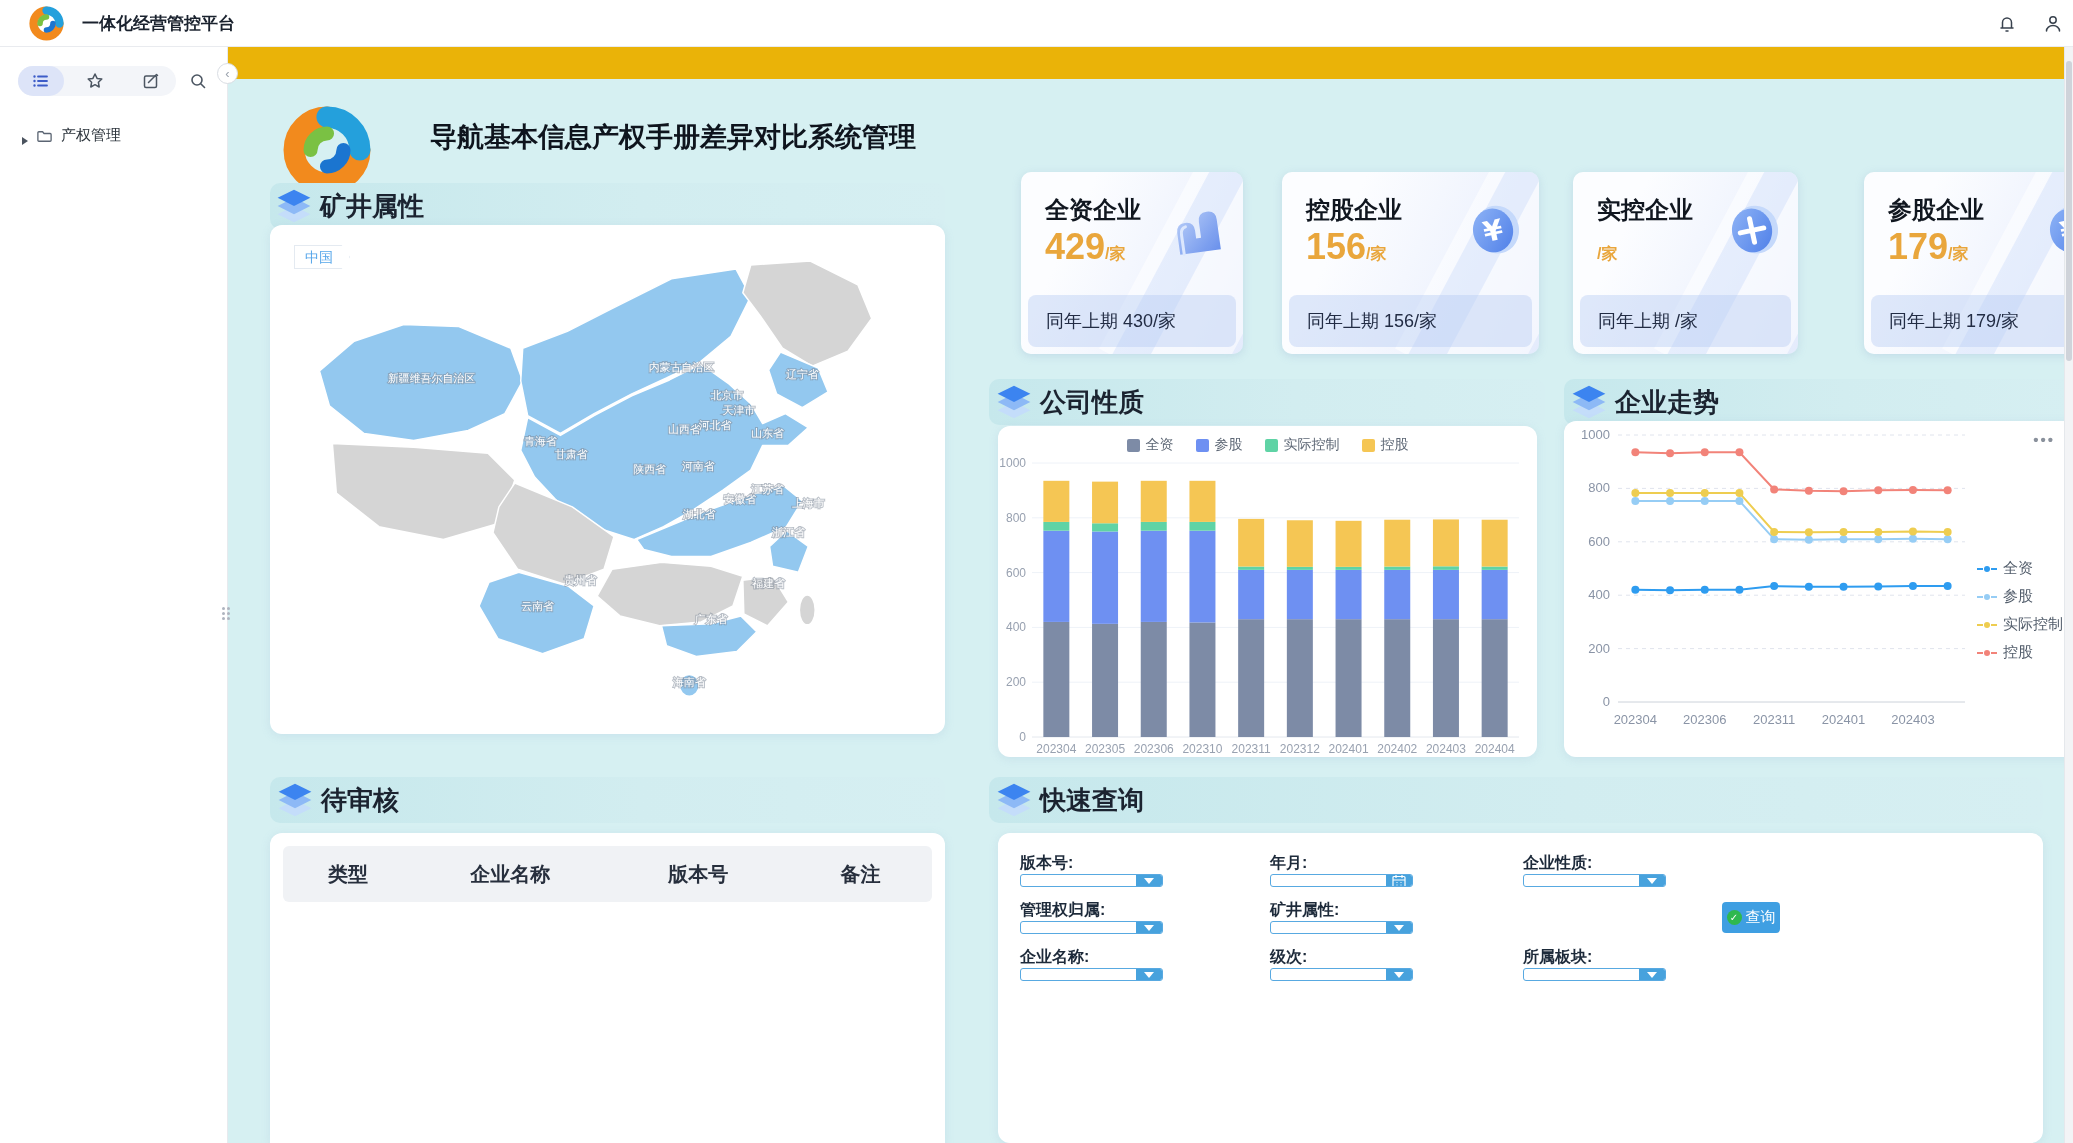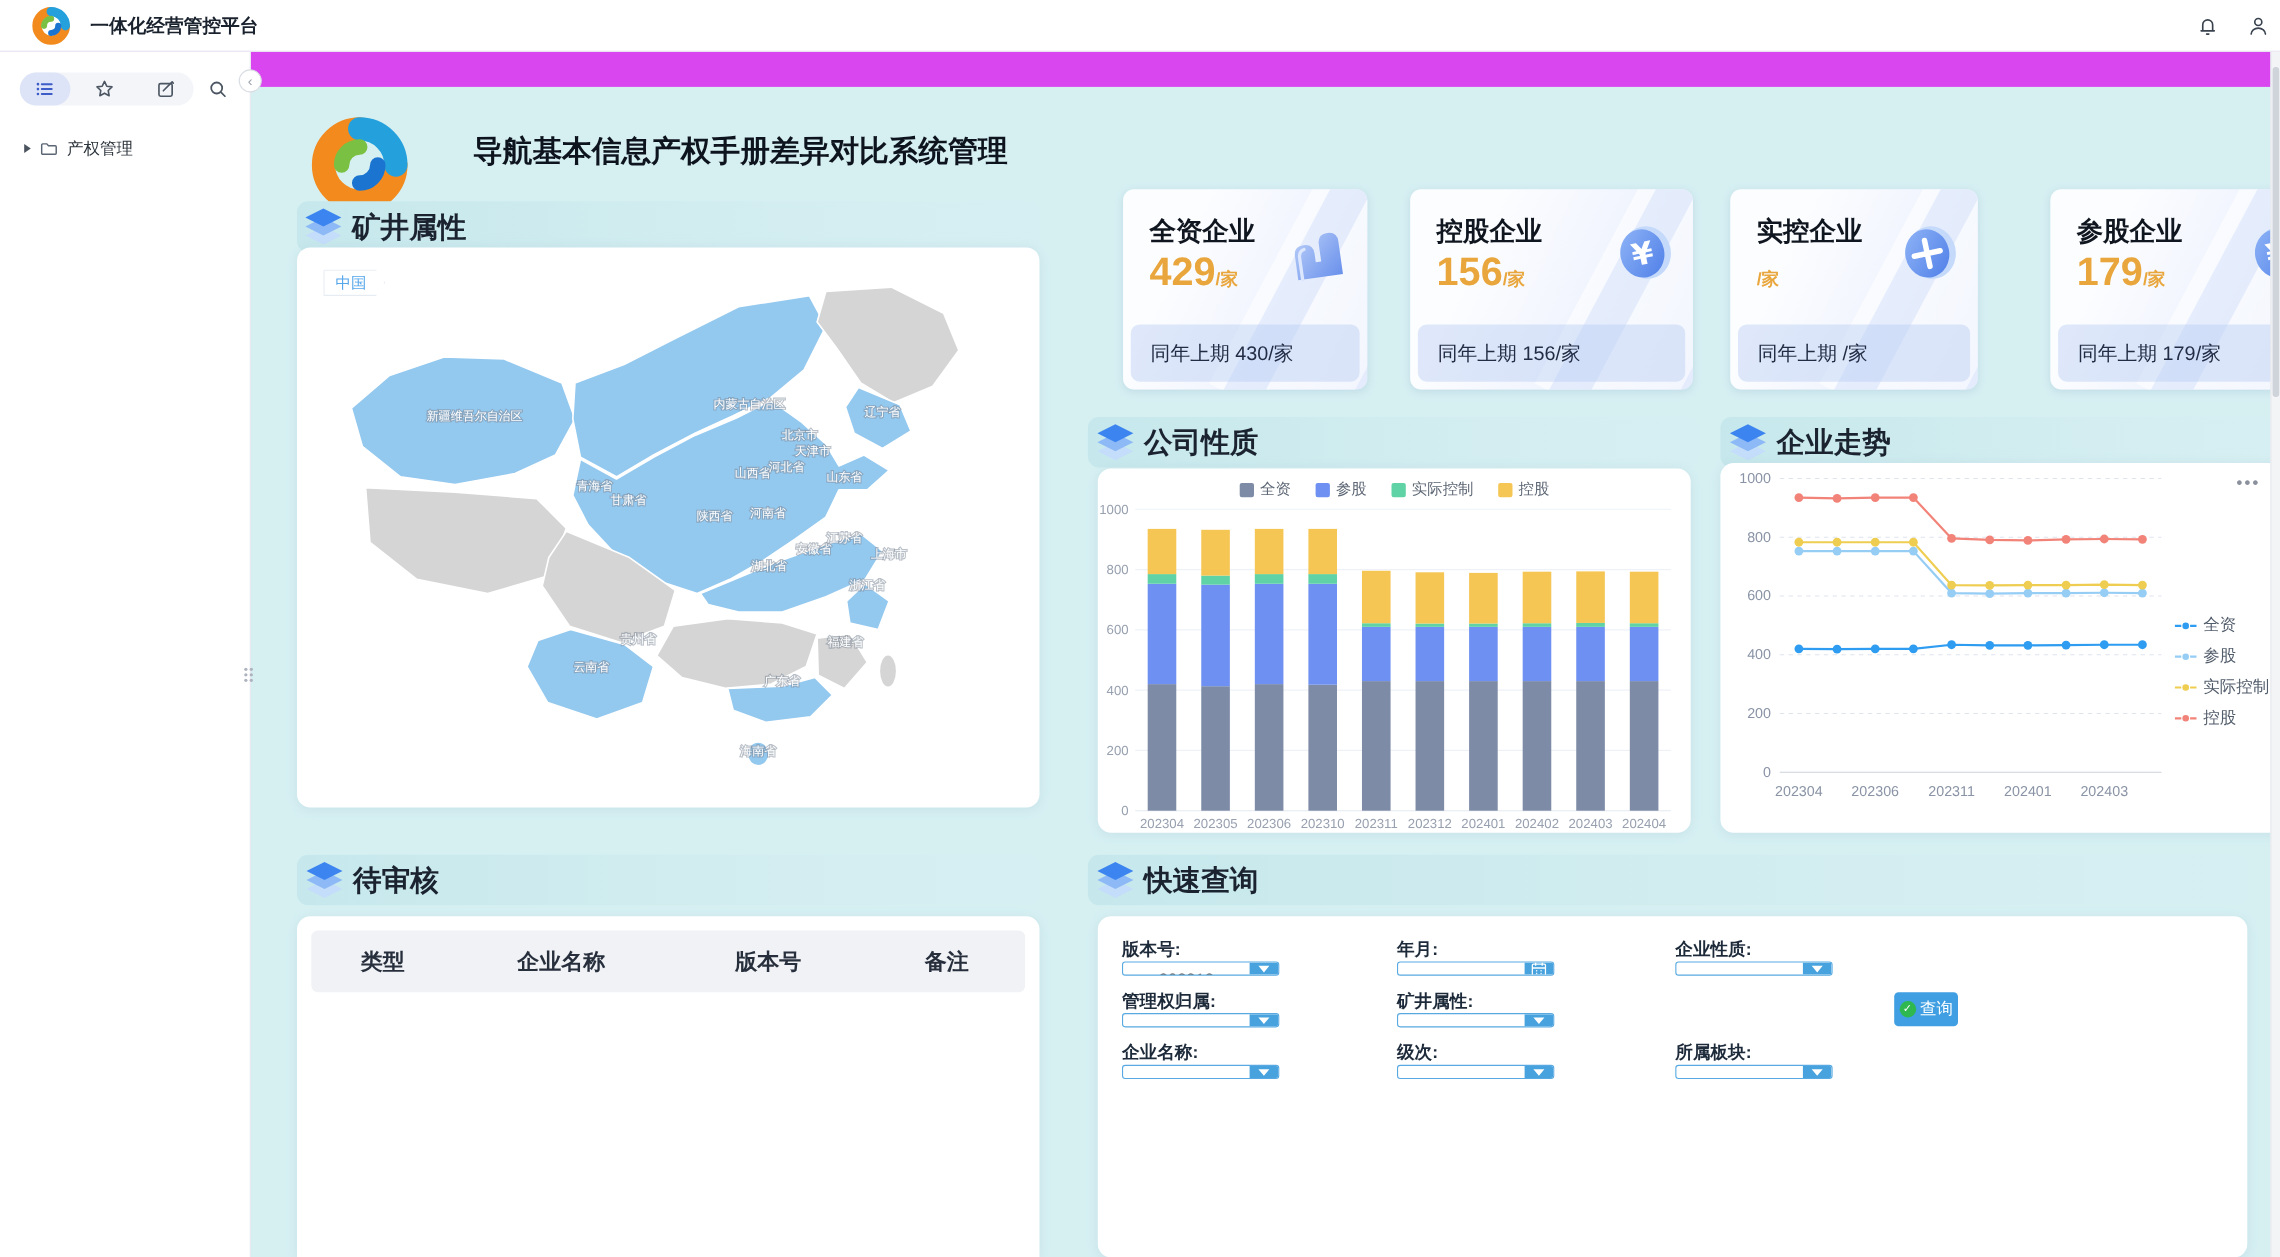--- a/index.html
+++ b/index.html
@@ -1,33 +1,33 @@
 <!DOCTYPE html>
 <html><head>
 <meta charset="utf-8">
 <style>
   * { margin:0; padding:0; box-sizing:border-box; }
   html,body { width:2073px; height:1143px; overflow:hidden; }
   body { font-family:"Liberation Sans","DejaVu Sans",sans-serif; background:#fff; }
-  .screen { position:relative; width:2073px; height:1143px; background:#d946ef; overflow:hidden; }
+  .screen { position:relative; width:2073px; height:1143px; background:#eab308; overflow:hidden; }
 
   
   .hdr { position:absolute; left:0; top:0; width:2073px; height:47px; background:#fff; border-bottom:1px solid #e9ebef; z-index:20; }
   .logo-sm { position:absolute; left:28px; top:5px; width:37px; height:37px; }
   .app-title { position:absolute; left:82px; top:0; line-height:47px; font-size:17px; font-weight:700; color:#1a222e; }
   .hdr-ic { position:absolute; top:14px; width:20px; height:20px; cursor:pointer; }
   .hdr-bell { right:56px; } .hdr-user { right:10px; }
 
   
   .side { position:absolute; left:0; top:47px; width:228px; bottom:0; background:#fff; border-right:1px solid #e7eaee; z-index:10; }
   .tool-strip { position:absolute; left:18px; top:19px; width:158px; height:30px; background:#f3f5f9; border-radius:16px; }
   .tool-active { position:absolute; left:0; top:0; width:46px; height:30px; background:#dde4f8; border-radius:16px; }
   .tool-ic { position:absolute; top:6px; width:18px; height:18px; }
   .tool-search { position:absolute; left:189px; top:25px; width:18px; height:18px; }
-  .tree-row { position:absolute; left:22px; top:78px; display:flex; align-items:center; gap:8px; height:20px; cursor:pointer; }
+  .tree-row { position:absolute; left:22px; top:78px; display:flex; align-items:flex-end; gap:8px; height:20px; cursor:pointer; }
   .caret { width:0; height:0; border-left:6px solid #4b535e; border-top:4px solid transparent; border-bottom:4px solid transparent; }
   .tree-label { font-size:15px; color:#2c343c; }
   .collapse { position:absolute; left:217px; top:63px; width:21px; height:21px; border-radius:50%; background:#fff; border:1px solid #d9dde3; color:#9aa2ad; font-size:13px; line-height:19px; text-align:center; z-index:30; cursor:pointer; }
   .drag-dots { position:absolute; left:222px; top:607px; width:11px; display:grid; grid-template-columns:3px 3px; gap:2px; z-index:30; cursor:grab; }
   .drag-dots i { width:3px; height:3px; border-radius:50%; background:#aeb4bf; }
 
   
   .tabbar { position:absolute; left:228px; top:47px; right:0; height:32px; background:#eef0f4; z-index:5; }
   .home-btn { position:absolute; left:20px; top:0; width:40px; height:32px; display:flex; align-items:center; justify-content:center; cursor:pointer; }
   .tab { position:absolute; left:66px; top:0; width:162px; height:32px; background:#fff; border-top:3px solid #2459d9; display:flex; align-items:center; cursor:pointer; }

